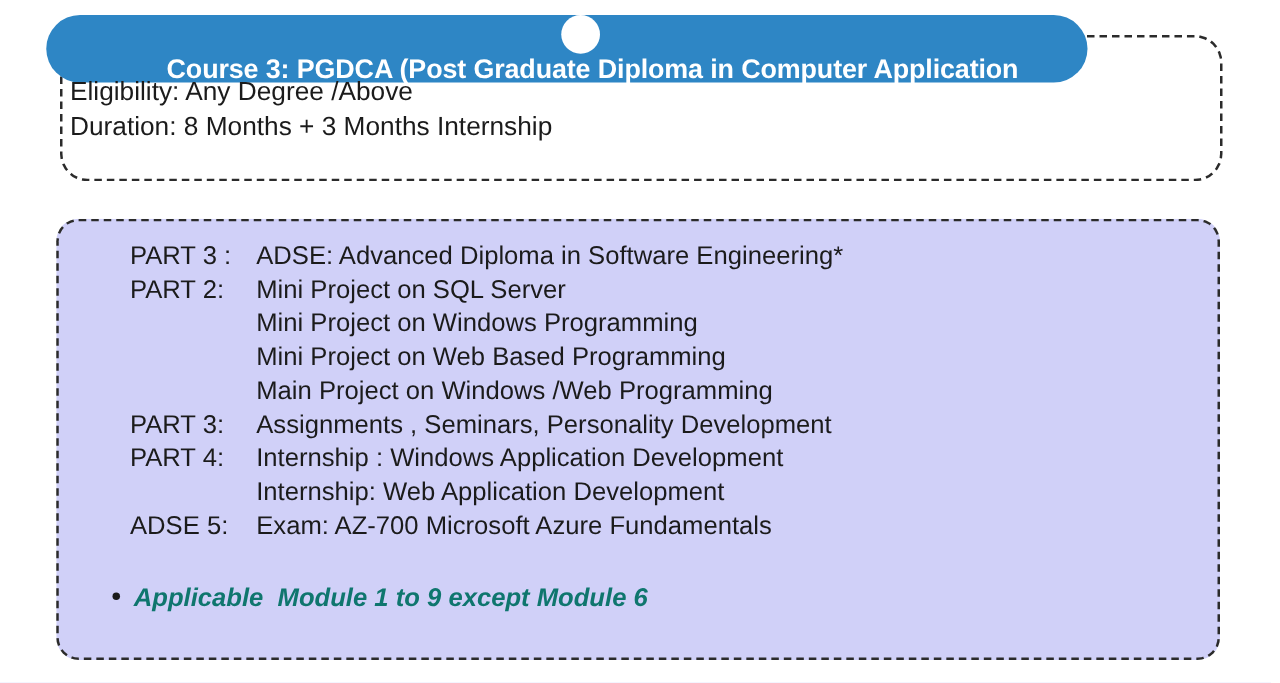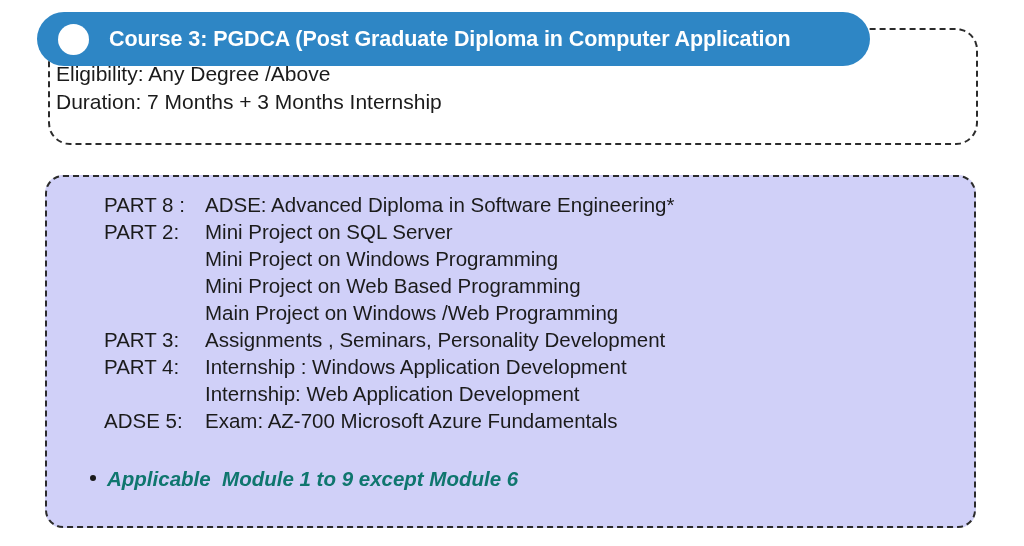--- a/index.html
+++ b/index.html
@@ -36,20 +36,21 @@
     left: 37px;
     top: 12px;
     width: 833px;
     height: 54px;
     box-sizing: border-box;
     background: #2e86c5;
     border-radius: 27px;
     display: flex;
     align-items: center;
     padding-left: 21px;
+    flex-direction: column;
   }
   .pill-dot {
     width: 31px;
     height: 31px;
     border-radius: 50%;
     background: #ffffff;
     flex: 0 0 auto;
   }
   .pill-title {
     margin-left: 20px;
@@ -144,28 +145,28 @@
 
 <div class="header-card"></div>
 
 <div class="course-pill">
   <span class="pill-dot"></span>
   <span class="pill-title">Course 3: PGDCA (Post Graduate Diploma in Computer Application</span>
 </div>
 
 <div class="meta-block">
   <div class="meta-line">Eligibility: Any Degree /Above</div>
-  <div class="meta-line">Duration: 7 Months + 3 Months Internship</div>
+  <div class="meta-line">Duration: 8 Months + 3 Months Internship</div>
 </div>
 
 <div class="detail-panel">
 
   <div class="parts-table">
     <div class="part-row">
-      <span class="part-label">PART 8 :</span>
+      <span class="part-label">PART 3 :</span>
       <span class="part-text">ADSE: Advanced Diploma in Software Engineering*</span>
     </div>
     <div class="part-row">
       <span class="part-label">PART 2:</span>
       <span class="part-text">Mini Project on SQL Server</span>
     </div>
     <div class="part-row">
       <span class="part-label"></span>
       <span class="part-text">Mini Project on Windows Programming</span>
     </div>

